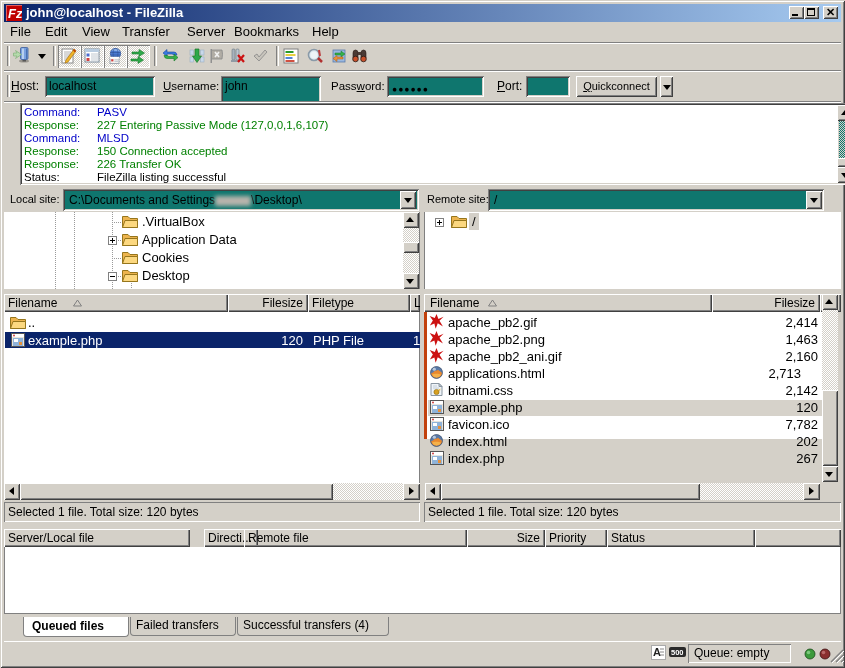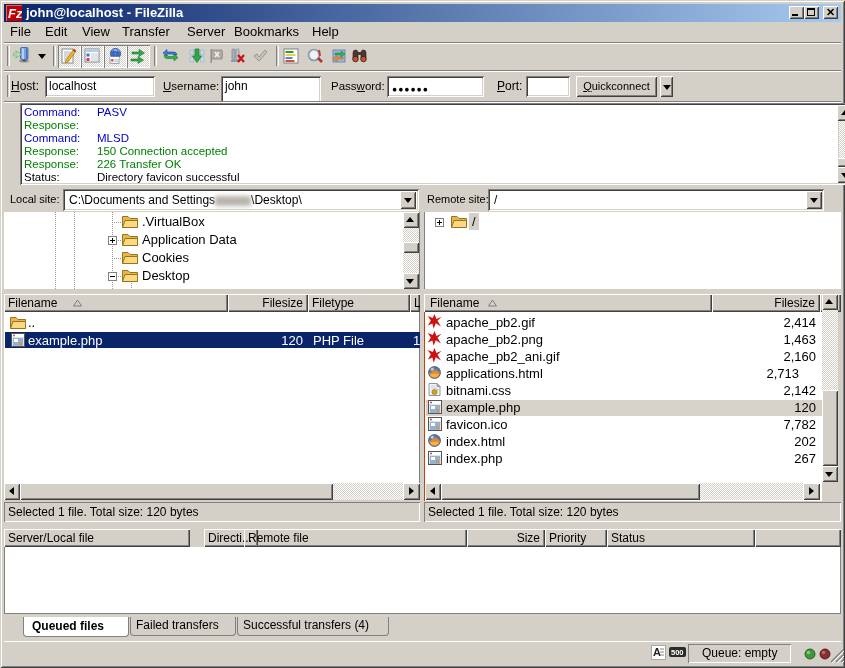--- a/index.html
+++ b/index.html
@@ -2,21 +2,21 @@
 <html><head>
 <meta charset="utf-8">
 <style>
 *{margin:0;padding:0;box-sizing:border-box}
 html,body{width:845px;height:668px;overflow:hidden;background:#d4d0c8;
  font-family:"Liberation Sans",sans-serif;font-size:12px;color:#000;}
 .abs{position:absolute}
 #win{position:absolute;left:0;top:0;width:845px;height:668px;background:#d4d0c8;
  box-shadow:inset 1px 1px 0 #d4d0c8, inset -1px -1px 0 #404040, inset 2px 2px 0 #fff, inset -2px -2px 0 #808080;}
 .raised{background:#d4d0c8;box-shadow:inset 1px 1px 0 #fff, inset -1px -1px 0 #404040, inset 2px 2px 0 #d4d0c8, inset -2px -2px 0 #808080}
-.sunkf{background:#ffffff;box-shadow:inset 1px 1px 0 #808080, inset -1px -1px 0 #fff, inset 2px 2px 0 #404040, inset -2px -2px 0 #d4d0c8}
+.sunkf{background:#0f766e;box-shadow:inset 1px 1px 0 #808080, inset -1px -1px 0 #fff, inset 2px 2px 0 #404040, inset -2px -2px 0 #d4d0c8}
 .sunk1{box-shadow:inset 1px 1px 0 #808080, inset -1px -1px 0 #fff}
 .checker{background-color:#fff;background-image:linear-gradient(45deg,#d4d0c8 25%,transparent 25%,transparent 75%,#d4d0c8 75%,#d4d0c8),linear-gradient(45deg,#d4d0c8 25%,transparent 25%,transparent 75%,#d4d0c8 75%,#d4d0c8);background-size:2px 2px;background-position:0 0,1px 1px}
 .vdot{width:1px;background-image:repeating-linear-gradient(to bottom,#9a9a9a 0 1px,transparent 1px 2px)}
 .hdot{height:1px;background-image:repeating-linear-gradient(to right,#9a9a9a 0 1px,transparent 1px 2px)}
 .grip{width:3px;border-left:1px solid #808080;border-right:1px solid #fff;background:#d4d0c8}
 .arr{width:0;height:0;position:absolute}
 .up{border-left:4px solid transparent;border-right:4px solid transparent;border-bottom:5px solid #000}
 .dn{border-left:4px solid transparent;border-right:4px solid transparent;border-top:5px solid #000}
 .lf{border-top:4px solid transparent;border-bottom:4px solid transparent;border-right:5px solid #000}
 .rt{border-top:4px solid transparent;border-bottom:4px solid transparent;border-left:5px solid #000}
@@ -172,28 +172,29 @@
         <div class="arr dn abs" style="left:3px;top:9px"></div>
       </div>
 </div>
 <div class="abs" style="left:4px;top:101px;width:837px;height:2px;border-top:1px solid #808080;border-bottom:1px solid #fff"></div>
 
 <div class="abs sunkf" style="left:20px;top:103px;width:836px;height:82px">
  <div class="abs" style="left:2px;top:2px;width:817px;height:78px;background:#fff;font-size:11.5px">
   <div class="abs" style="left:2px;top:1px;color:#0000c8;line-height:13px">Command:</div>
         <div class="abs" style="left:75px;top:1px;color:#0000c8;line-height:13px">PASV</div>
   <div class="abs" style="left:2px;top:14px;color:#008000;line-height:13px">Response:</div>
+        <div class="abs" style="left:75px;top:14px;color:#008000;line-height:13px">227 Entering Passive Mode (127,0,0,1,6,107)</div>
   <div class="abs" style="left:2px;top:27px;color:#0000c8;line-height:13px">Command:</div>
         <div class="abs" style="left:75px;top:27px;color:#0000c8;line-height:13px">MLSD</div>
   <div class="abs" style="left:2px;top:40px;color:#008000;line-height:13px">Response:</div>
         <div class="abs" style="left:75px;top:40px;color:#008000;line-height:13px">150 Connection accepted</div>
   <div class="abs" style="left:2px;top:53px;color:#008000;line-height:13px">Response:</div>
         <div class="abs" style="left:75px;top:53px;color:#008000;line-height:13px">226 Transfer OK</div>
   <div class="abs" style="left:2px;top:66px;color:#000;line-height:13px">Status:</div>
-        <div class="abs" style="left:75px;top:66px;color:#000;line-height:13px">Directory favicon successful</div>
+        <div class="abs" style="left:75px;top:66px;color:#000;line-height:13px">FileZilla listing successful</div>
  </div>
  <div class="abs" style="left:817px;top:2px;width:17px;height:78px">
   <div class="abs raised checker" style="left:0;top:0;width:17px;height:78px;background-color:transparent"></div>
   <div class="abs raised" style="left:0;top:0;width:17px;height:16px">
           <div class="arr up abs" style="left:4px;top:5px"></div>
         </div>
   <div class="abs raised" style="left:0;top:53px;width:17px;height:9px"></div>
   <div class="abs raised" style="left:0;top:62px;width:17px;height:16px">
           <div class="arr dn abs" style="left:4px;top:6px"></div>
         </div>
@@ -314,21 +315,21 @@
  <div class="row" style="left:409px;top:20px;color:#fff">1</div>
 </div>
 
 <div class="abs" style="left:424px;top:294px;width:417px;height:18px">
  <div class="cell" style="left:0;width:288px;padding-left:6px">Filename<svg class="abs" style="left:64px;top:5px" width="9" height="8">
           <path d="M4.5 1 L8.5 7 L0.5 7 Z" fill="#d4d0c8" stroke="#808080"></path>
         </svg></div>
  <div class="cell" style="left:288px;width:108px;text-align:right;padding-right:5px">Filesize</div>
  <div class="cell" style="left:396px;width:21px"></div>
 </div>
-<div class="abs" style="left:424px;top:312px;width:398px;height:189px;background:#fff;border-left:1px solid #c2410c">
+<div class="abs" style="left:424px;top:312px;width:398px;height:127px;background:#fff;border-left:3px solid #c2410c">
  <svg class="abs ficon" style="left:2px;top:2px" width="15" height="15" viewBox="0 0 14 14">
         <path d="M7 0 L8.8 4.6 L13.6 2.6 L9.8 6.4 L13 11.6 L8.2 8.6 L6.2 13.8 L5 8.8 L0.8 10.8 L3.6 6 L0.6 1.8 L5.4 3.8 Z" fill="#cc1111"></path>
       </svg>
  <div class="row" style="left:21px;top:2px">apache_pb2.gif</div>
       <div class="num" style="left:289px;top:2px;width:102px">2,414</div>
  <svg class="abs ficon" style="left:2px;top:19px" width="15" height="15" viewBox="0 0 14 14">
         <path d="M7 0 L8.8 4.6 L13.6 2.6 L9.8 6.4 L13 11.6 L8.2 8.6 L6.2 13.8 L5 8.8 L0.8 10.8 L3.6 6 L0.6 1.8 L5.4 3.8 Z" fill="#cc1111"></path>
       </svg>
  <div class="row" style="left:21px;top:19px">apache_pb2.png</div>
       <div class="num" style="left:289px;top:19px;width:102px">1,463</div>
@@ -451,21 +452,21 @@
 <div class="abs" style="left:4px;top:641px;width:837px;height:23px;border-top:1px solid #fff">
  <svg class="abs" style="left:647px;top:3px" width="15" height="15" viewBox="0 0 15 15">
         <rect x="0.5" y="0.5" width="14" height="14" fill="#fff" stroke="#aaa"></rect>
         <text x="2" y="11" font-size="11" font-weight="bold" font-family="Liberation Sans" fill="#222">A</text>
         <path d="M9 4 L13 4 M9 7 L13 7 M9 10 L13 10" stroke="#888" stroke-width="1"></path>
       </svg>
  <svg class="abs" style="left:665px;top:5px" width="17" height="10" viewBox="0 0 17 10">
         <rect x="0" y="0" width="17" height="10" rx="2" fill="#2a2a2a"></rect>
         <text x="2" y="8" font-size="7.5" font-weight="bold" font-family="Liberation Sans" fill="#fff">500</text>
       </svg>
- <div class="abs sunk1" style="left:684px;top:2px;width:103px;height:19px;line-height:19px;padding-left:14px;background:#d4d0c8">Queue: empty</div>
+ <div class="abs sunk1" style="left:684px;top:2px;width:103px;height:19px;line-height:19px;padding-left:6px;background:#d4d0c8">Queue: empty</div>
  <svg class="abs" style="left:800px;top:6px" width="12" height="12">
         <circle cx="6" cy="6" r="5" fill="#3c9a3c"></circle>
         <circle cx="4.5" cy="4.5" r="1.8" fill="#7cc87c"></circle>
         <circle cx="6" cy="6" r="5" fill="none" stroke="#1a4a1a" stroke-width="0.8"></circle>
       </svg>
  <svg class="abs" style="left:815px;top:6px" width="12" height="12">
         <circle cx="6" cy="6" r="5" fill="#8a3030"></circle>
         <circle cx="4.5" cy="4.5" r="1.8" fill="#b86868"></circle>
         <circle cx="6" cy="6" r="5" fill="none" stroke="#3a1010" stroke-width="0.8"></circle>
       </svg>

